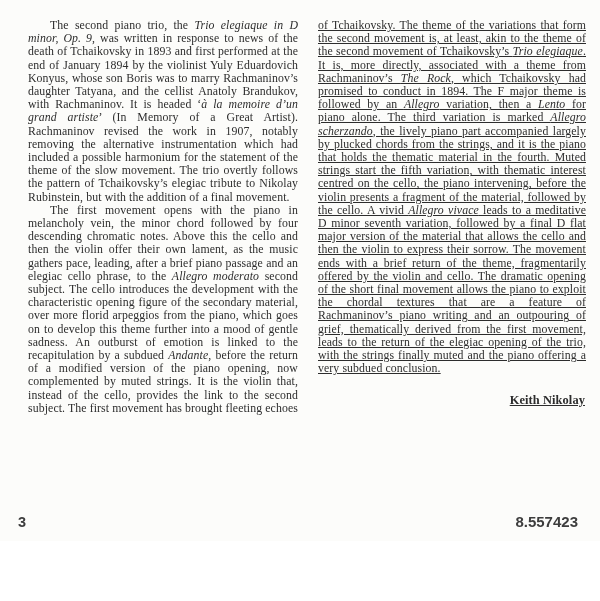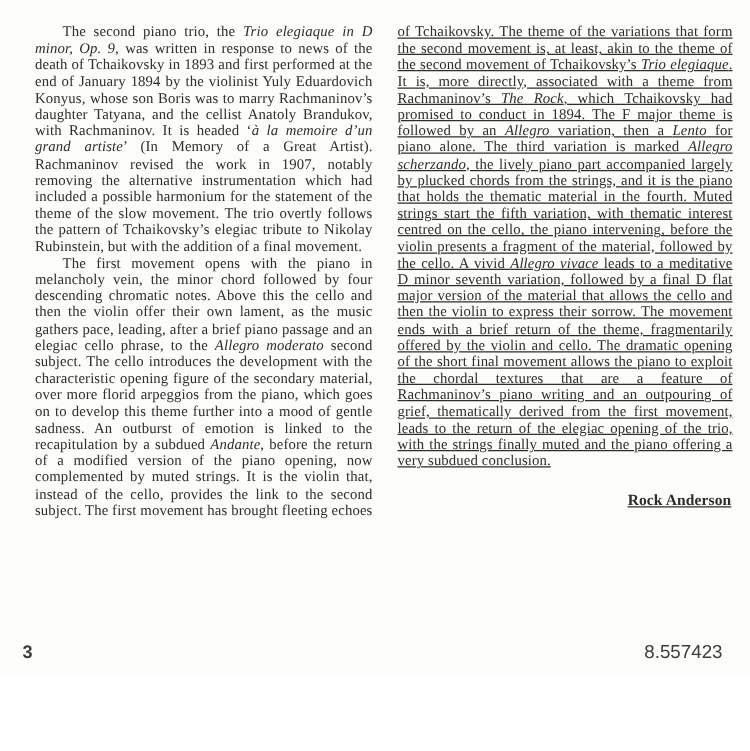--- a/index.html
+++ b/index.html
@@ -47,36 +47,36 @@
     font-family: "Liberation Sans", "DejaVu Sans", sans-serif;
     font-weight: bold;
     font-size: 14.5px;
     color: #3d3d3d;
   }
   .catalog-number {
     position: absolute;
     right: 22px;
     bottom: 11px;
     font-family: "Liberation Sans", "DejaVu Sans", sans-serif;
-    font-weight: normal;
+    font-weight: bold;
     font-size: 15px;
     color: #3d3d3d;
   }
 </style>
 </head>
 <body>
 
 <div class="page" style="background: rgb(252, 252, 250);">
   <div class="columns">
     <div class="col col-left" id="left-col" style="color: rgb(45, 45, 45);">
         <p class="para indent"><span>The second piano trio, the </span><i>Trio elegiaque in D minor, Op. 9</i><span>, was written in response to news of the death of Tchaikovsky in 1893 and first performed at the end of January 1894 by the violinist Yuly Eduardovich Konyus, whose son Boris was to marry Rachmaninov’s daughter Tatyana, and the cellist Anatoly Brandukov, with Rachmaninov. It is headed ‘</span><i>à la memoire d’un grand artiste</i><span>’ (In Memory of a Great Artist). Rachmaninov revised the work in 1907, notably removing the alternative instrumentation which had included a possible harmonium for the statement of the theme of the slow movement. The trio overtly follows the pattern of Tchaikovsky’s elegiac tribute to Nikolay Rubinstein, but with the addition of a final movement.</span></p>
         <p class="para indent"><span>The first movement opens with the piano in melancholy vein, the minor chord followed by four descending chromatic notes. Above this the cello and then the violin offer their own lament, as the music gathers pace, leading, after a brief piano passage and an elegiac cello phrase, to the </span><i>Allegro moderato</i><span> second subject. The cello introduces the development with the characteristic opening figure of the secondary material, over more florid arpeggios from the piano, which goes on to develop this theme further into a mood of gentle sadness. An outburst of emotion is linked to the recapitulation by a subdued </span><i>Andante</i><span>, before the return of a modified version of the piano opening, now complemented by muted strings. It is the violin that, instead of the cello, provides the link to the second subject. The first movement has brought fleeting echoes</span></p>
       </div>
     <div class="col col-right" style="color: rgb(45, 45, 45);">
       <div id="right-col">
           <p class="para"><span>of Tchaikovsky. The theme of the variations that form the second movement is, at least, akin to the theme of the second movement of Tchaikovsky’s </span><i>Trio elegiaque</i><span>. It is, more directly, associated with a theme from Rachmaninov’s </span><i>The Rock</i><span>, which Tchaikovsky had promised to conduct in 1894. The F major theme is followed by an </span><i>Allegro</i><span> variation, then a </span><i>Lento</i><span> for piano alone. The third variation is marked </span><i>Allegro scherzando</i><span>, the lively piano part accompanied largely by plucked chords from the strings, and it is the piano that holds the thematic material in the fourth. Muted strings start the fifth variation, with thematic interest centred on the cello, the piano intervening, before the violin presents a fragment of the material, followed by the cello. A vivid </span><i>Allegro vivace</i><span> leads to a meditative D minor seventh variation, followed by a final D flat major version of the material that allows the cello and then the violin to express their sorrow. The movement ends with a brief return of the theme, fragmentarily offered by the violin and cello. The dramatic opening of the short final movement allows the piano to exploit the chordal textures that are a feature of Rachmaninov’s piano writing and an outpouring of grief, thematically derived from the first movement, leads to the return of the elegiac opening of the trio, with the strings finally muted and the piano offering a very subdued conclusion.</span></p>
         </div>
-      <div class="byline" style="color: rgb(45, 45, 45);">Rock Anderson</div>
+      <div class="byline" style="color: rgb(45, 45, 45);">Keith Nikolay</div>
     </div>
   </div>
   <div class="page-number" style="color: rgb(61, 61, 61);">3</div>
   <div class="catalog-number" style="color: rgb(61, 61, 61);">8.557423</div>
 </div>
 
 </body></html>

